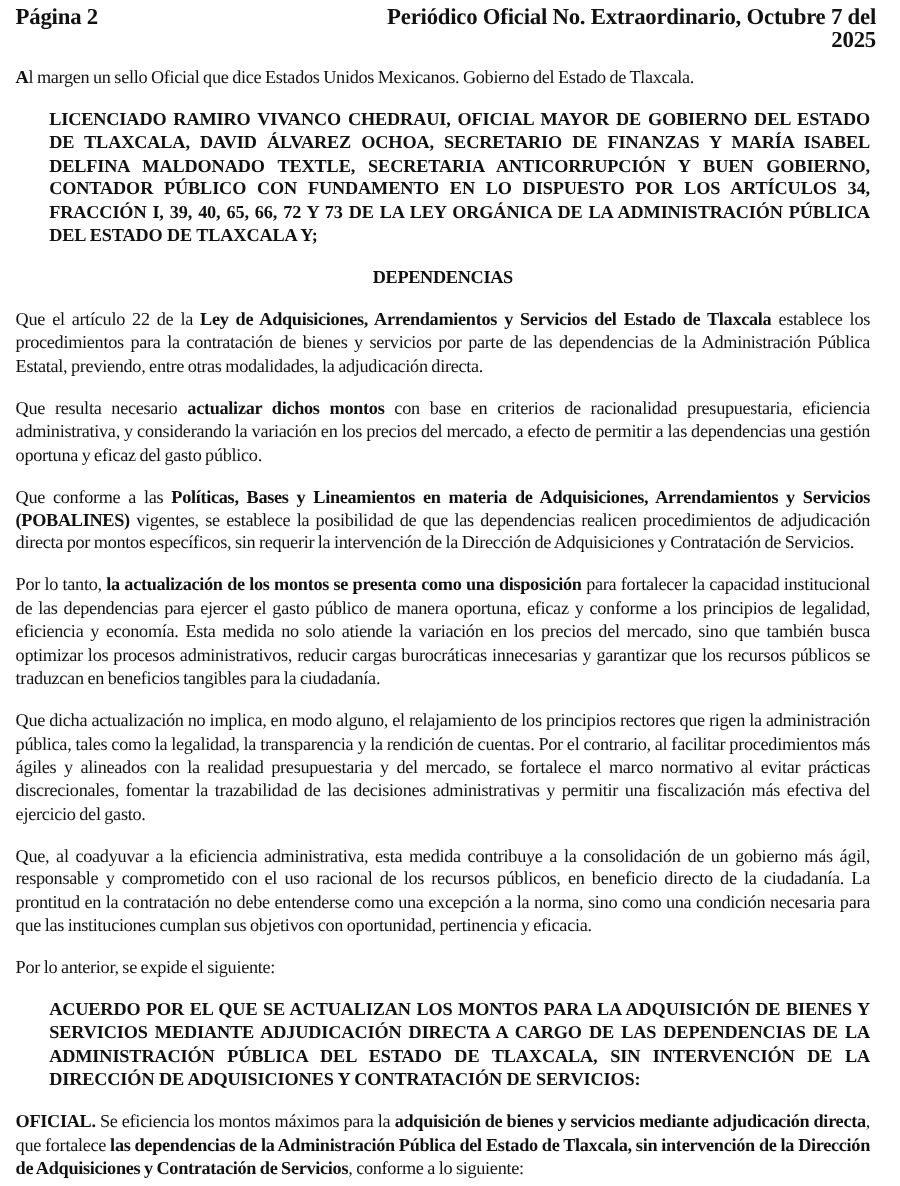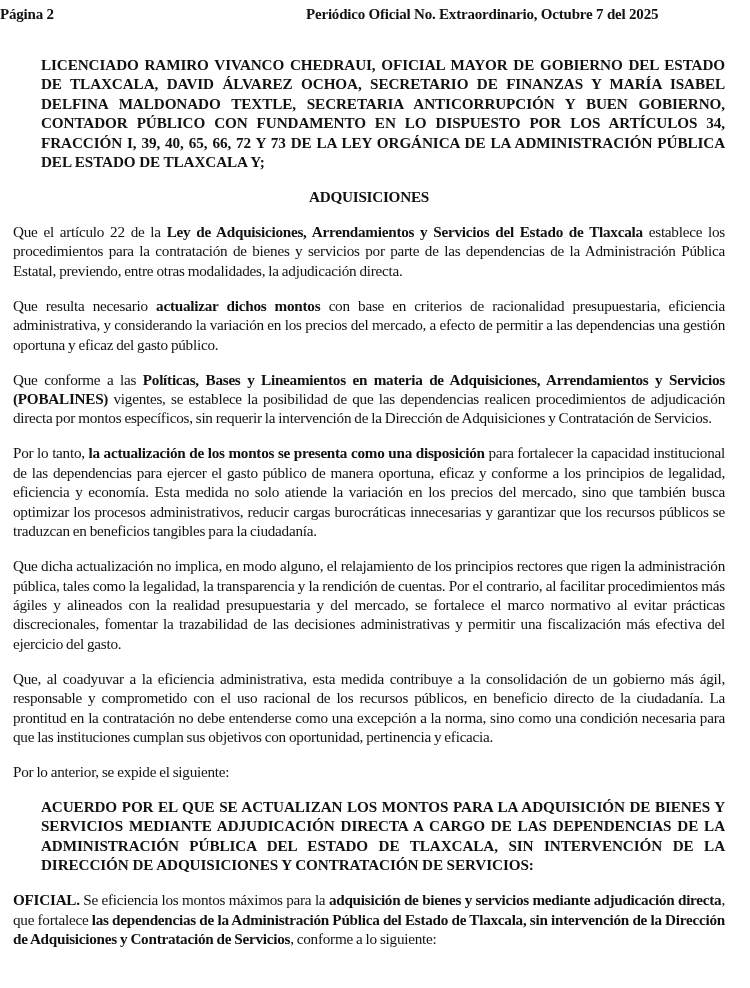--- a/index.html
+++ b/index.html
@@ -3,22 +3,22 @@
 <meta charset="utf-8">
 <style>
   html, body { margin: 0; padding: 0; background: #ffffff; }
   body { width: 750px; height: 988px; overflow: hidden; position: relative; }
   .page {
     position: absolute; left: 0; top: 0; width: 750px; height: 988px;
     font-family: "Liberation Serif", serif; color: #111111;
     font-size: 15.2px; line-height: 19.4px;
   }
   .header {
-    position: absolute; top: 5px; left: 0; right: 20px; height: 20px;
-    font-weight: bold; font-size: 15px; letter-spacing: -0.2px;
+    position: absolute; top: 5px; left: 13px; right: 20px; height: 20px;
+    font-weight: bold; font-size: 19px; letter-spacing: -0.2px;
   }
   .header .left { position: absolute; left: 0; top: 0; }
   .header .right { position: absolute; left: 306px; top: 0; text-align: right; }
   .body {
     position: absolute; left: 13px; width: 712px; top: 55px;
   }
   p { margin: 0 0 15.6px 0; text-align: justify; letter-spacing: -0.25px; word-spacing: -0.5px; }
   p.caps { font-weight: bold; letter-spacing: -0.1px; word-spacing: 0; margin-left: 28px; }
   p.center { text-align: center; font-weight: bold; }
   b { font-weight: bold; }
@@ -26,22 +26,23 @@
 </head>
 <body>
 
 <div class="page">
   <div class="header">
     <span class="left">Página 2</span>
     <span class="right">Periódico Oficial No. Extraordinario, Octubre 7 del 2025</span>
   </div>
 
   <div class="body" id="doc-body">
+      <p><b>A</b><span>l margen un sello Oficial que dice Estados Unidos Mexicanos. Gobierno del Estado de Tlaxcala.</span></p>
       <p class="caps"><b>LICENCIADO RAMIRO VIVANCO CHEDRAUI, OFICIAL MAYOR DE GOBIERNO DEL ESTADO DE TLAXCALA, DAVID ÁLVAREZ OCHOA, SECRETARIO DE FINANZAS Y MARÍA ISABEL DELFINA MALDONADO TEXTLE, SECRETARIA ANTICORRUPCIÓN Y BUEN GOBIERNO, CONTADOR PÚBLICO CON FUNDAMENTO EN LO DISPUESTO POR LOS ARTÍCULOS 34, FRACCIÓN I, 39, 40, 65, 66, 72 Y 73 DE LA LEY ORGÁNICA DE LA ADMINISTRACIÓN PÚBLICA DEL ESTADO DE TLAXCALA Y;</b></p>
-      <p class="center"><b>ADQUISICIONES</b></p>
+      <p class="center"><b>DEPENDENCIAS</b></p>
       <p><span>Que el artículo 22 de la </span><b>Ley de Adquisiciones, Arrendamientos y Servicios del Estado de Tlaxcala</b><span> establece los procedimientos para la contratación de bienes y servicios por parte de las dependencias de la Administración Pública Estatal, previendo, entre otras modalidades, la adjudicación directa.</span></p>
       <p><span>Que resulta necesario </span><b>actualizar dichos montos</b><span> con base en criterios de racionalidad presupuestaria, eficiencia administrativa, y considerando la variación en los precios del mercado, a efecto de permitir a las dependencias una gestión oportuna y eficaz del gasto público.</span></p>
       <p><span>Que conforme a las </span><b>Políticas, Bases y Lineamientos en materia de Adquisiciones, Arrendamientos y Servicios (POBALINES)</b><span> vigentes, se establece la posibilidad de que las dependencias realicen procedimientos de adjudicación directa por montos específicos, sin requerir la intervención de la Dirección de Adquisiciones y Contratación de Servicios.</span></p>
       <p><span>Por lo tanto, </span><b>la actualización de los montos se presenta como una disposición</b><span> para fortalecer la capacidad institucional de las dependencias para ejercer el gasto público de manera oportuna, eficaz y conforme a los principios de legalidad, eficiencia y economía. Esta medida no solo atiende la variación en los precios del mercado, sino que también busca optimizar los procesos administrativos, reducir cargas burocráticas innecesarias y garantizar que los recursos públicos se traduzcan en beneficios tangibles para la ciudadanía.</span></p>
       <p><span>Que dicha actualización no implica, en modo alguno, el relajamiento de los principios rectores que rigen la administración pública, tales como la legalidad, la transparencia y la rendición de cuentas. Por el contrario, al facilitar procedimientos más ágiles y alineados con la realidad presupuestaria y del mercado, se fortalece el marco normativo al evitar prácticas discrecionales, fomentar la trazabilidad de las decisiones administrativas y permitir una fiscalización más efectiva del ejercicio del gasto.</span></p>
       <p><span>Que, al coadyuvar a la eficiencia administrativa, esta medida contribuye a la consolidación de un gobierno más ágil, responsable y comprometido con el uso racional de los recursos públicos, en beneficio directo de la ciudadanía. La prontitud en la contratación no debe entenderse como una excepción a la norma, sino como una condición necesaria para que las instituciones cumplan sus objetivos con oportunidad, pertinencia y eficacia.</span></p>
       <p><span>Por lo anterior, se expide el siguiente:</span></p>
       <p class="caps"><b>ACUERDO POR EL QUE SE ACTUALIZAN LOS MONTOS PARA LA ADQUISICIÓN DE BIENES Y SERVICIOS MEDIANTE ADJUDICACIÓN DIRECTA A CARGO DE LAS DEPENDENCIAS DE LA ADMINISTRACIÓN PÚBLICA DEL ESTADO DE TLAXCALA, SIN INTERVENCIÓN DE LA DIRECCIÓN DE ADQUISICIONES Y CONTRATACIÓN DE SERVICIOS:</b></p>
       <p><b>OFICIAL.</b><span> Se eficiencia los montos máximos para la </span><b>adquisición de bienes y servicios mediante adjudicación directa</b><span>, que fortalece </span><b>las dependencias de la Administración Pública del Estado de Tlaxcala, sin intervención de la Dirección de Adquisiciones y Contratación de Servicios</b><span>, conforme a lo siguiente:</span></p>
     </div>

